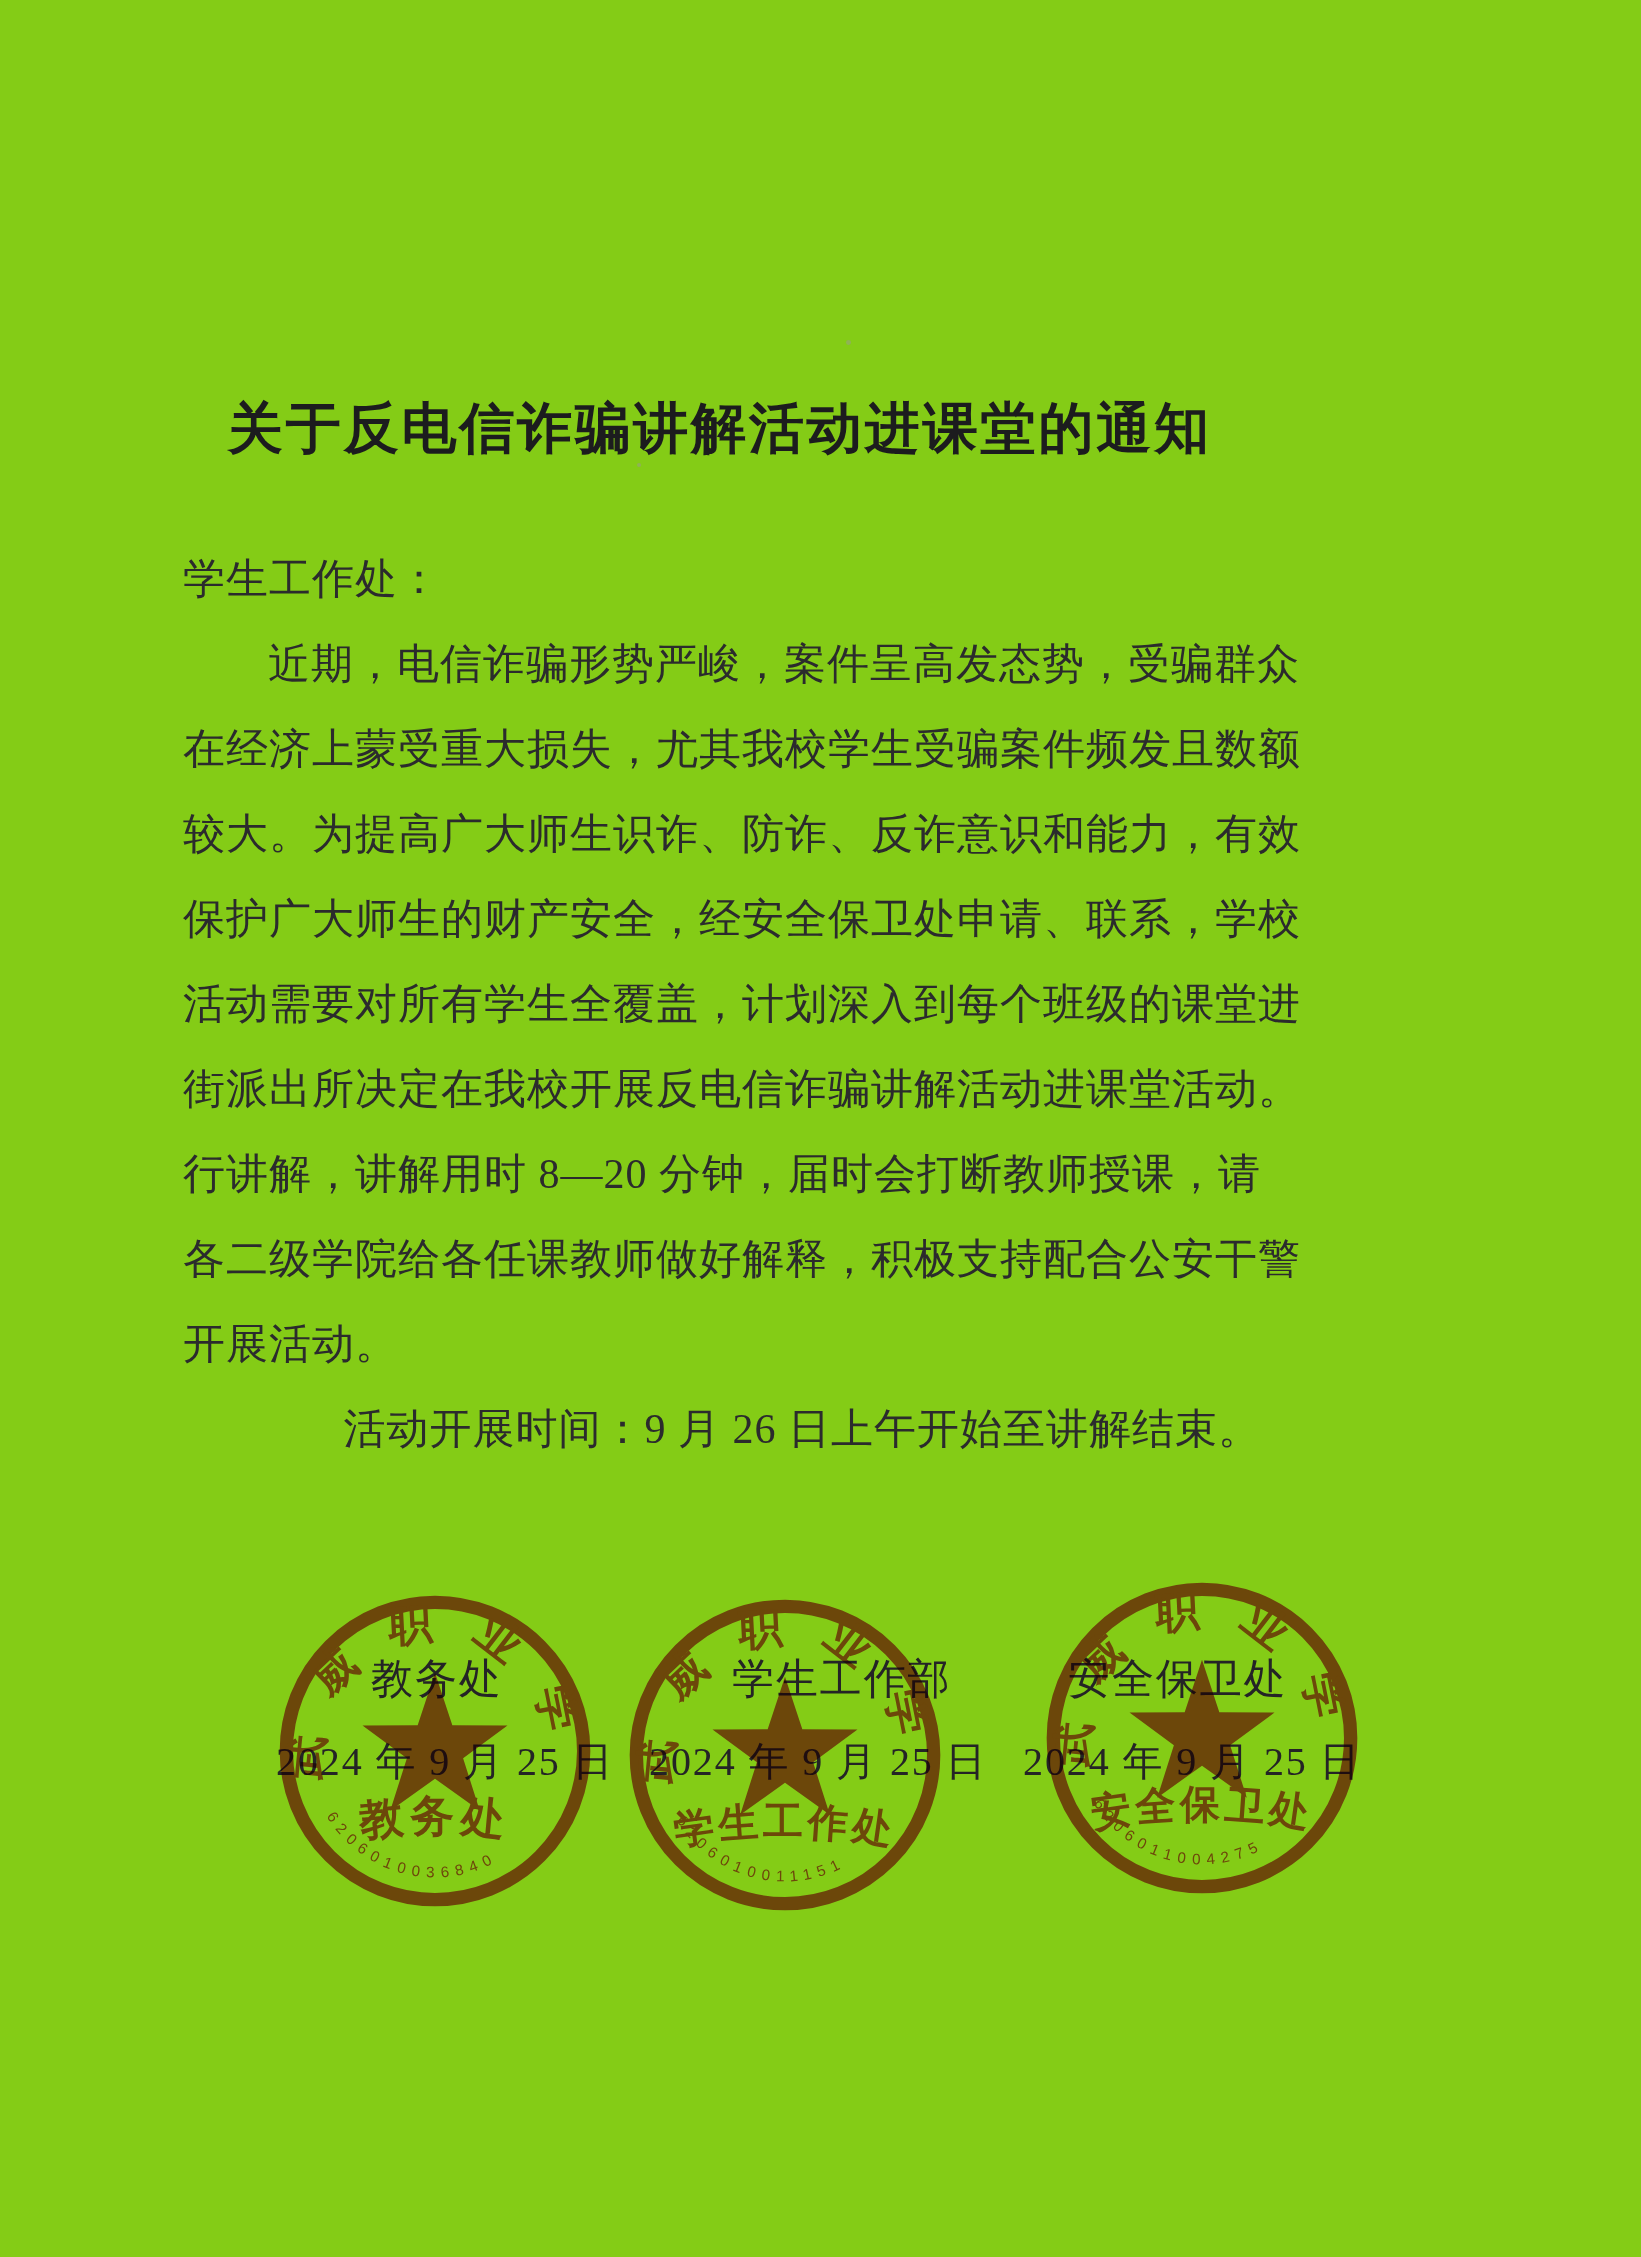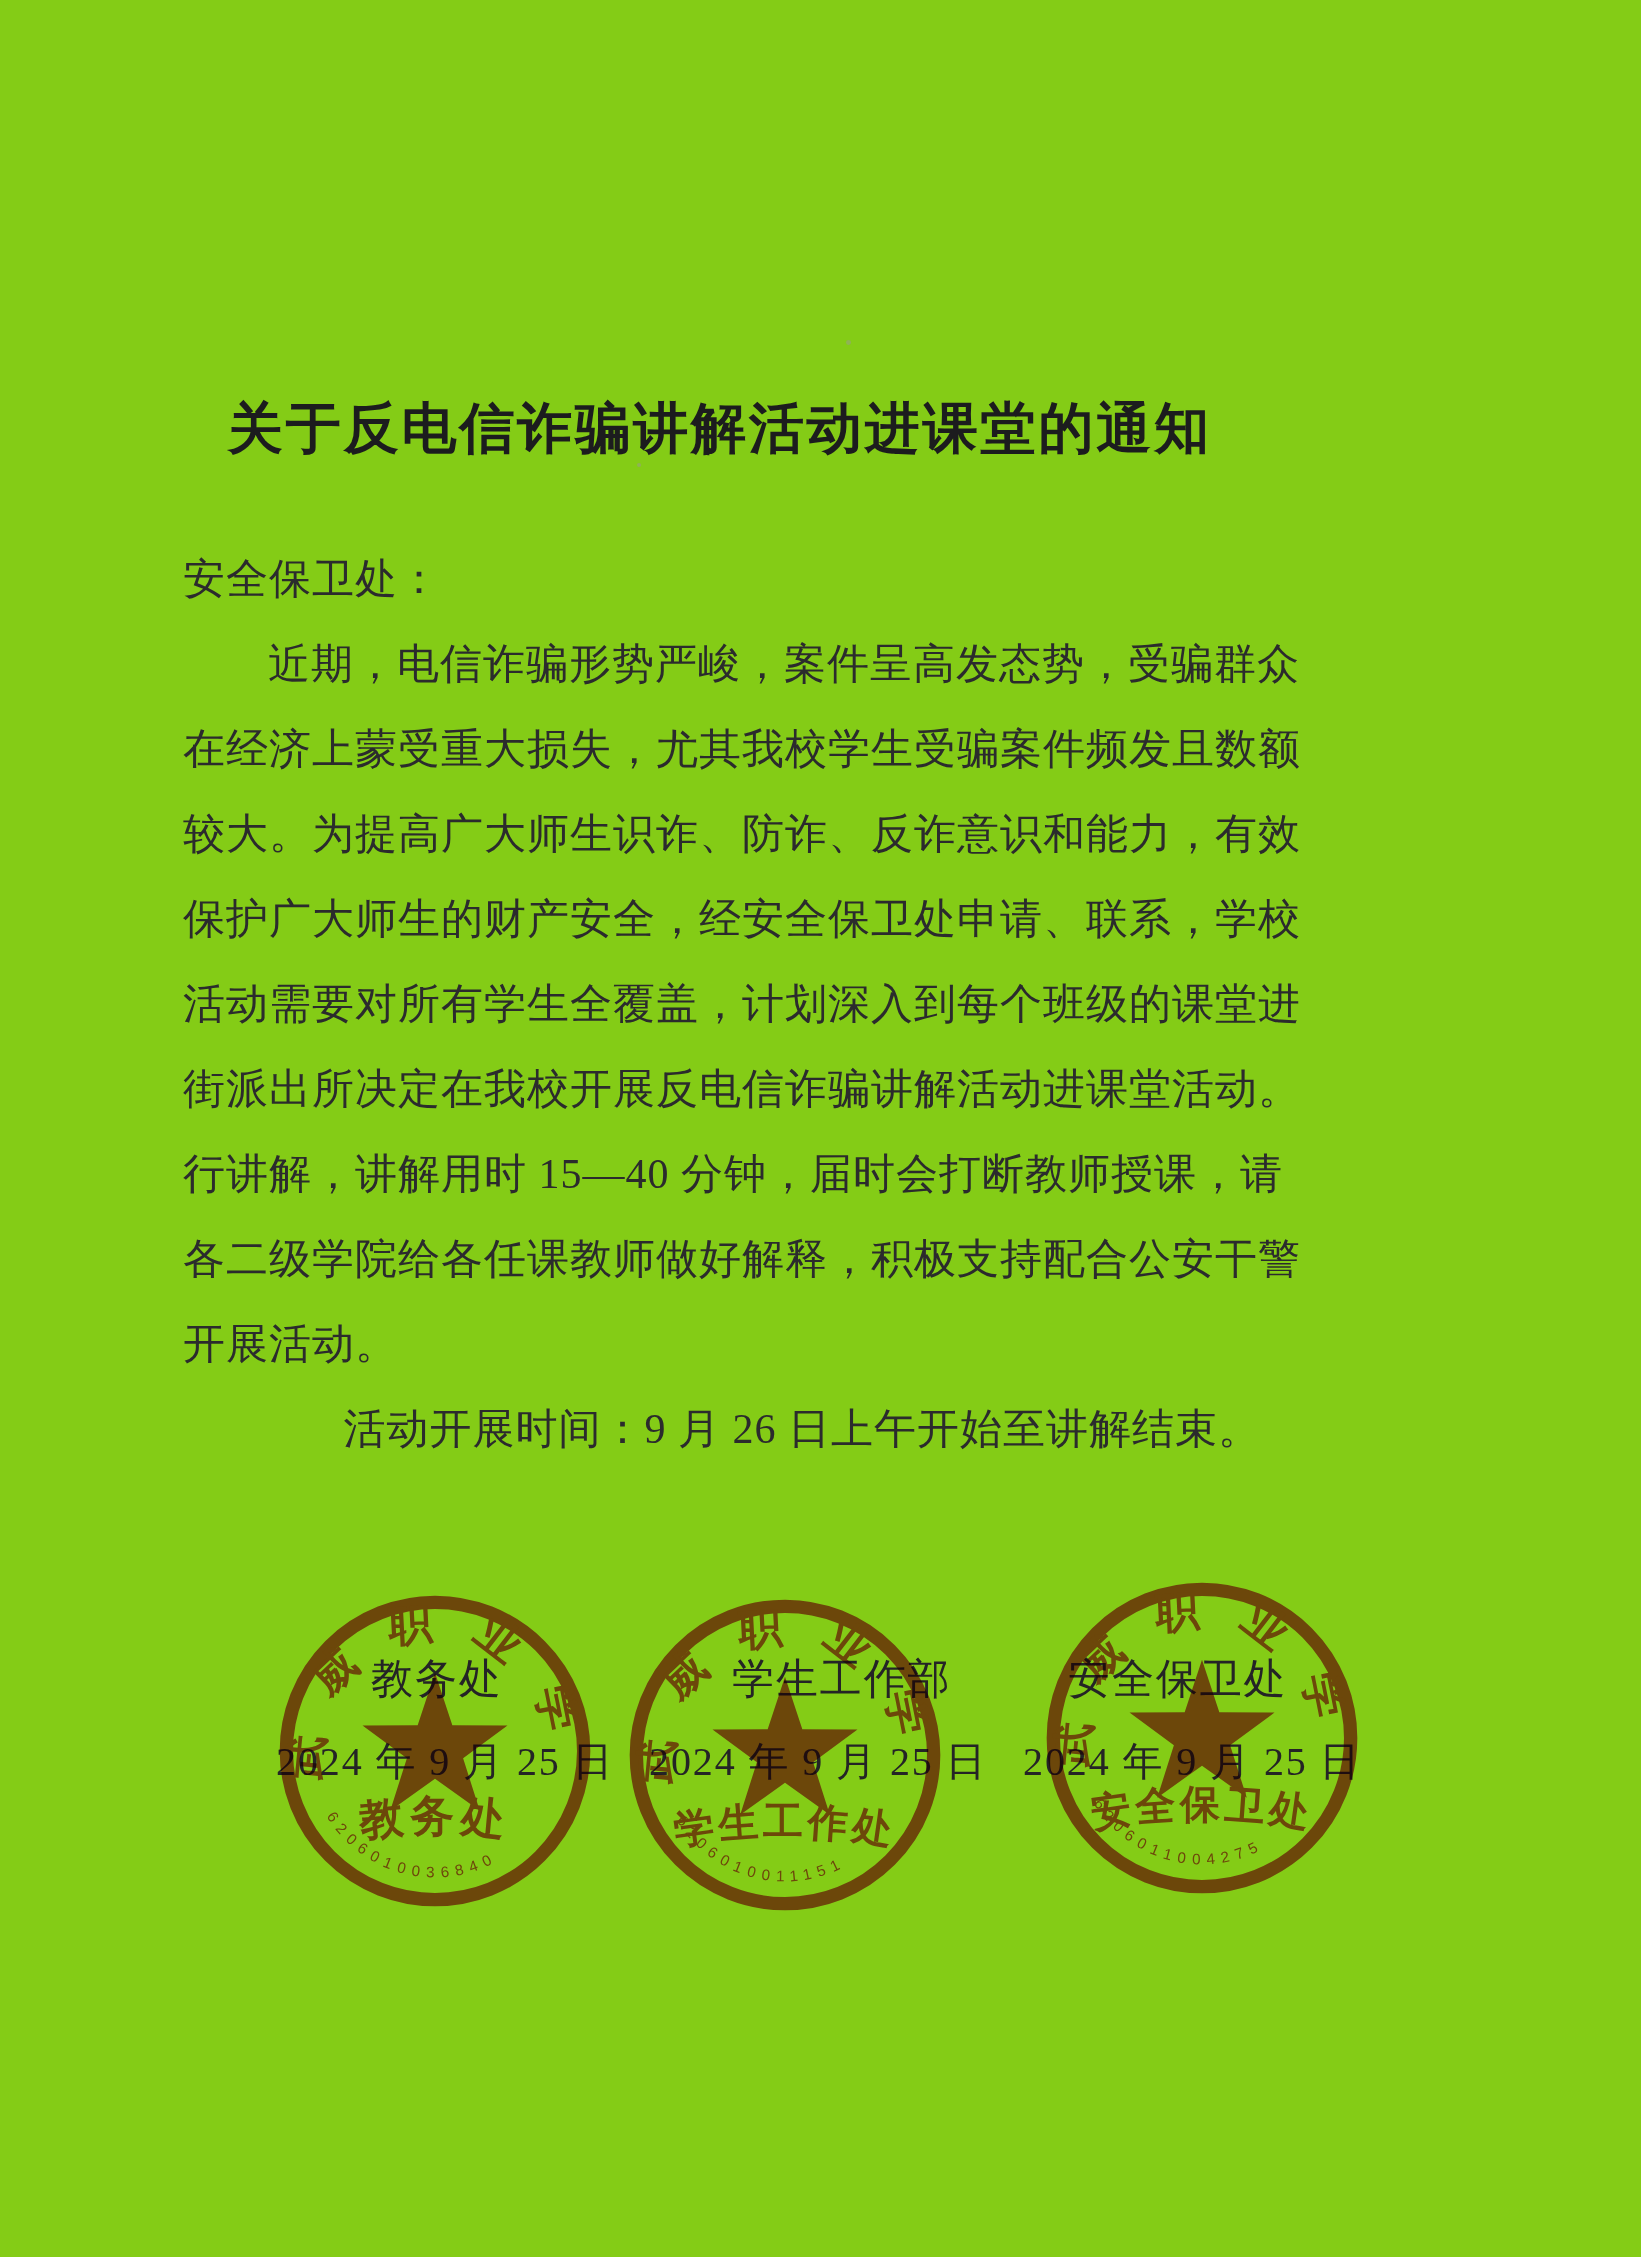--- a/index.html
+++ b/index.html
@@ -74,28 +74,28 @@
   }
 </style>
 </head>
 <body>
 
 <div class="page">
 
   <h1 class="doc-title">关于反电信诈骗讲解活动进课堂的通知</h1>
 
   <div class="body-text">
-    <div class="line">安全保卫处：</div>
+    <div class="line">学生工作处：</div>
     <div class="line indent">近期，电信诈骗形势严峻，案件呈高发态势，受骗群众</div>
     <div class="line">在经济上蒙受重大损失，尤其我校学生受骗案件频发且数额</div>
     <div class="line">较大。为提高广大师生识诈、防诈、反诈意识和能力，有效</div>
     <div class="line">保护广大师生的财产安全，经安全保卫处申请、联系，学校</div>
     <div class="line">活动需要对所有学生全覆盖，计划深入到每个班级的课堂进</div>
     <div class="line">街派出所决定在我校开展反电信诈骗讲解活动进课堂活动。</div>
-    <div class="line">行讲解，讲解用时 15—40 分钟，届时会打断教师授课，请</div>
+    <div class="line">行讲解，讲解用时 8—20 分钟，届时会打断教师授课，请</div>
     <div class="line">各二级学院给各任课教师做好解释，积极支持配合公安干警</div>
     <div class="line">开展活动。</div>
     <div class="line indent">活动开展时间：9 月 26 日上午开始至讲解结束。</div>
   </div>
 
   <div class="sig-dept" style="left:371px">教务处</div>
   <div class="sig-dept" style="left:732px">学生工作部</div>
   <div class="sig-dept" style="left:1068px">安全保卫处</div>
 
   <div class="sig-date" style="left:276px">2024 年 9 月 25 日</div>

